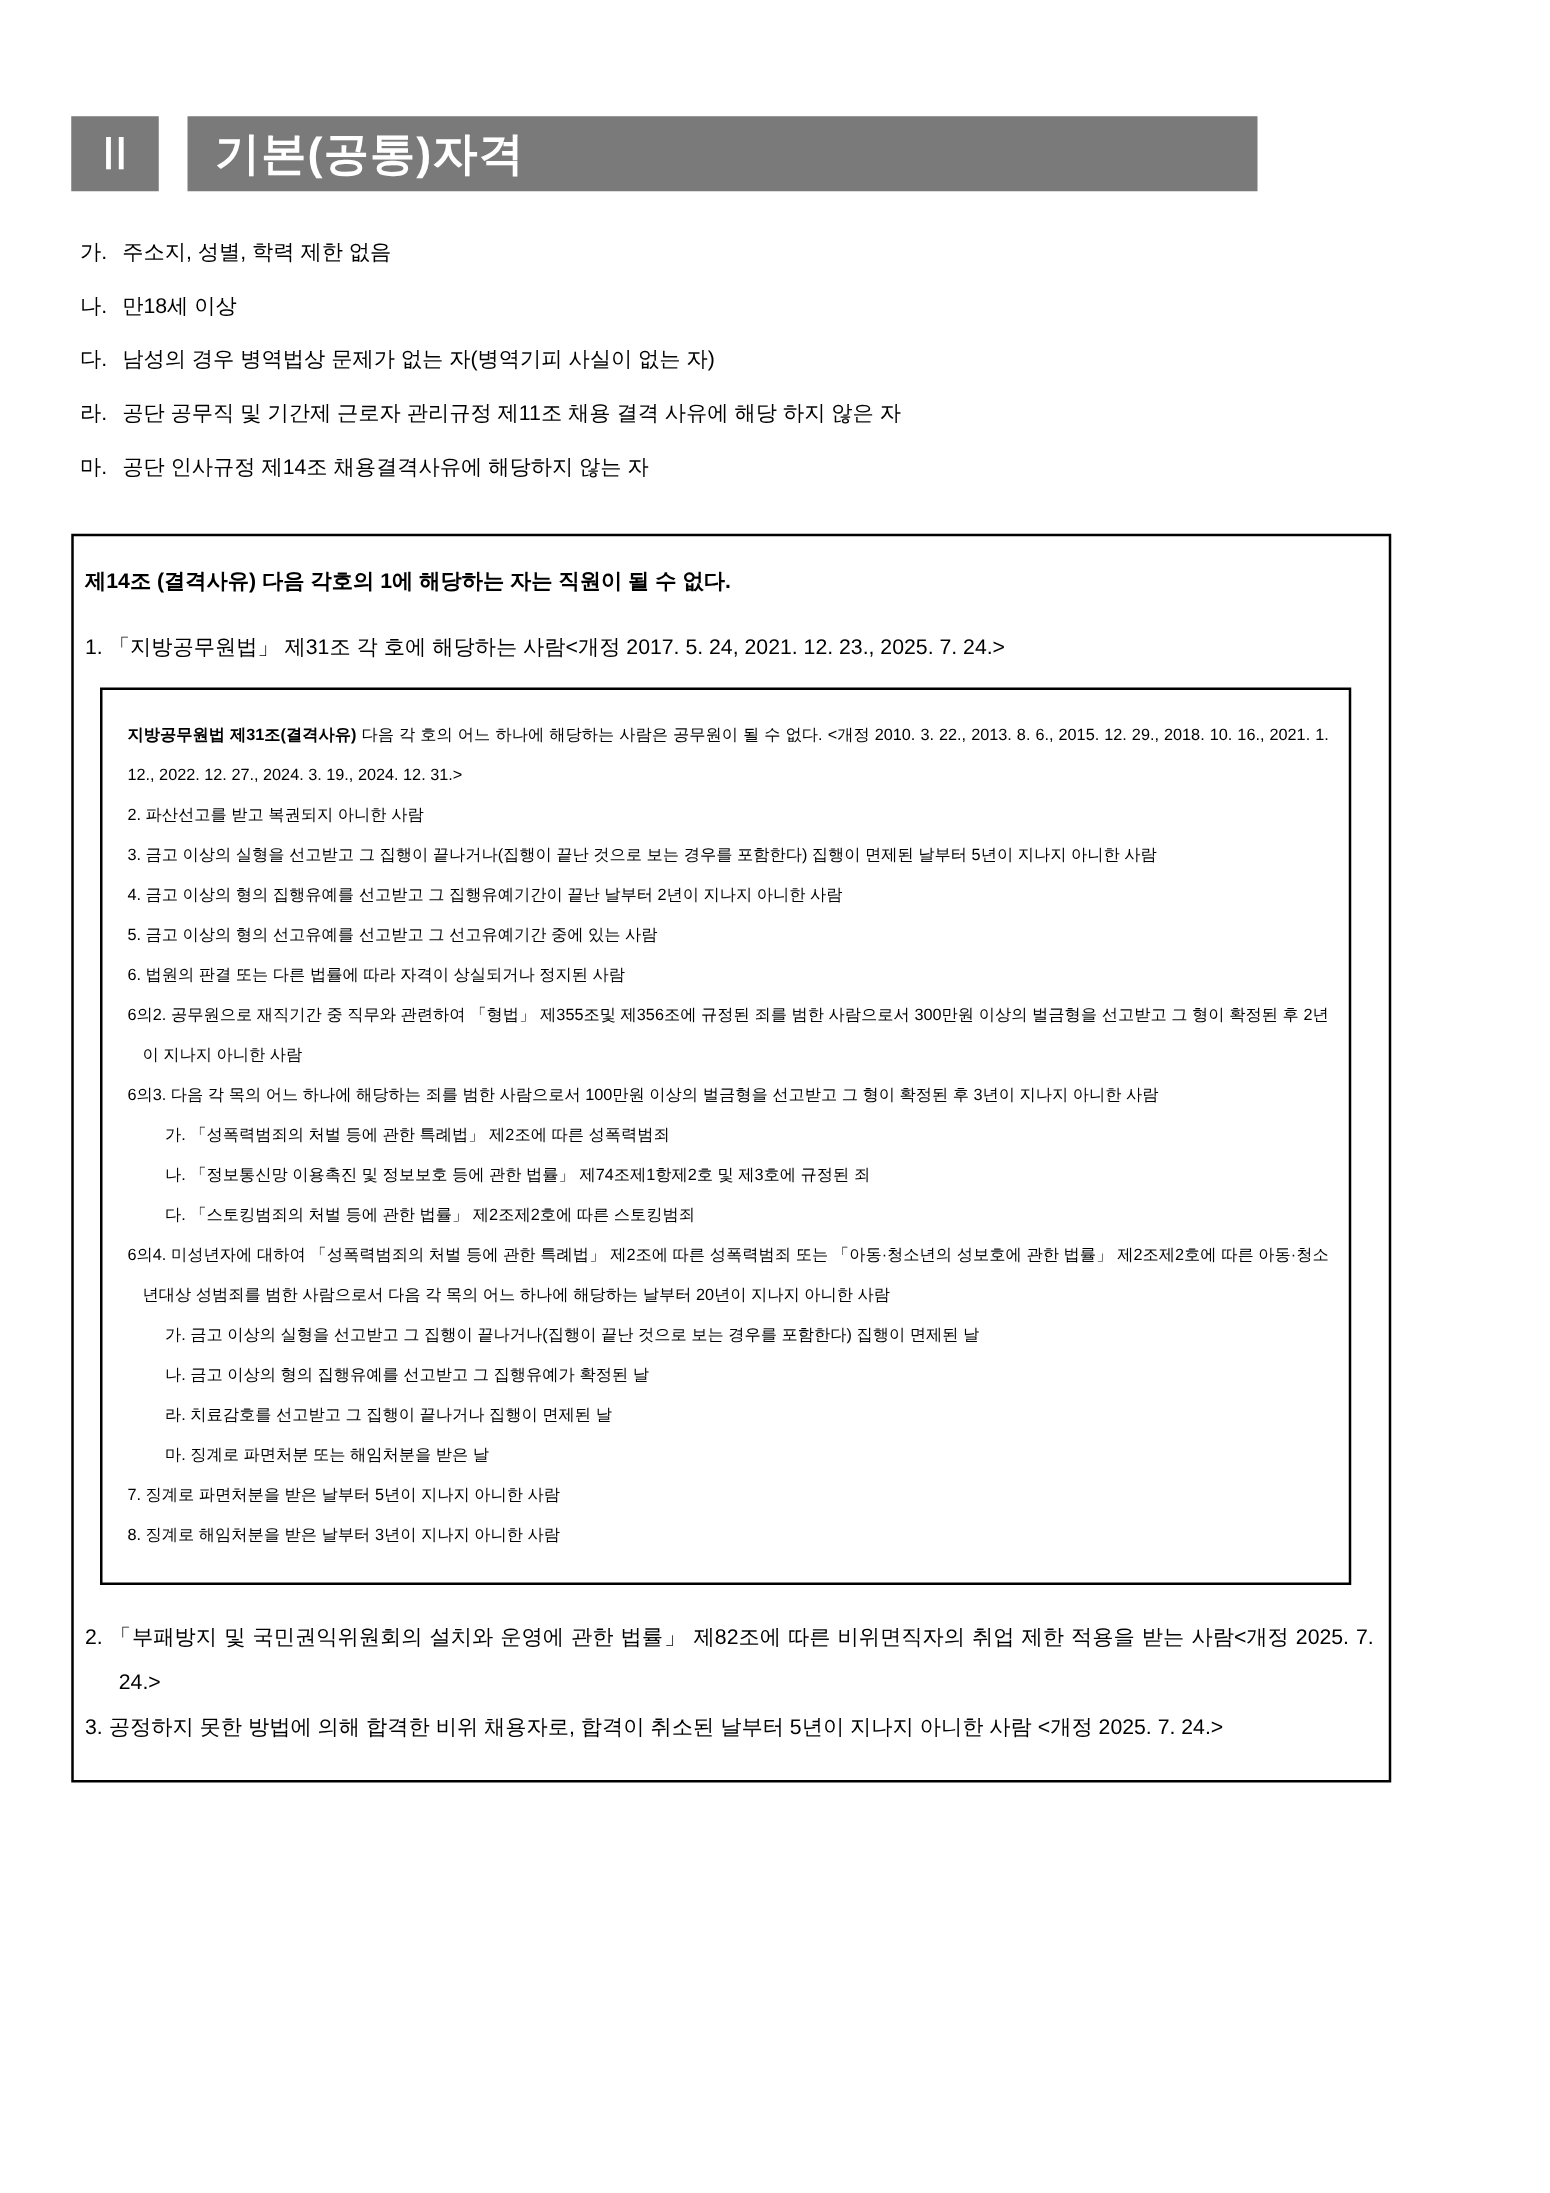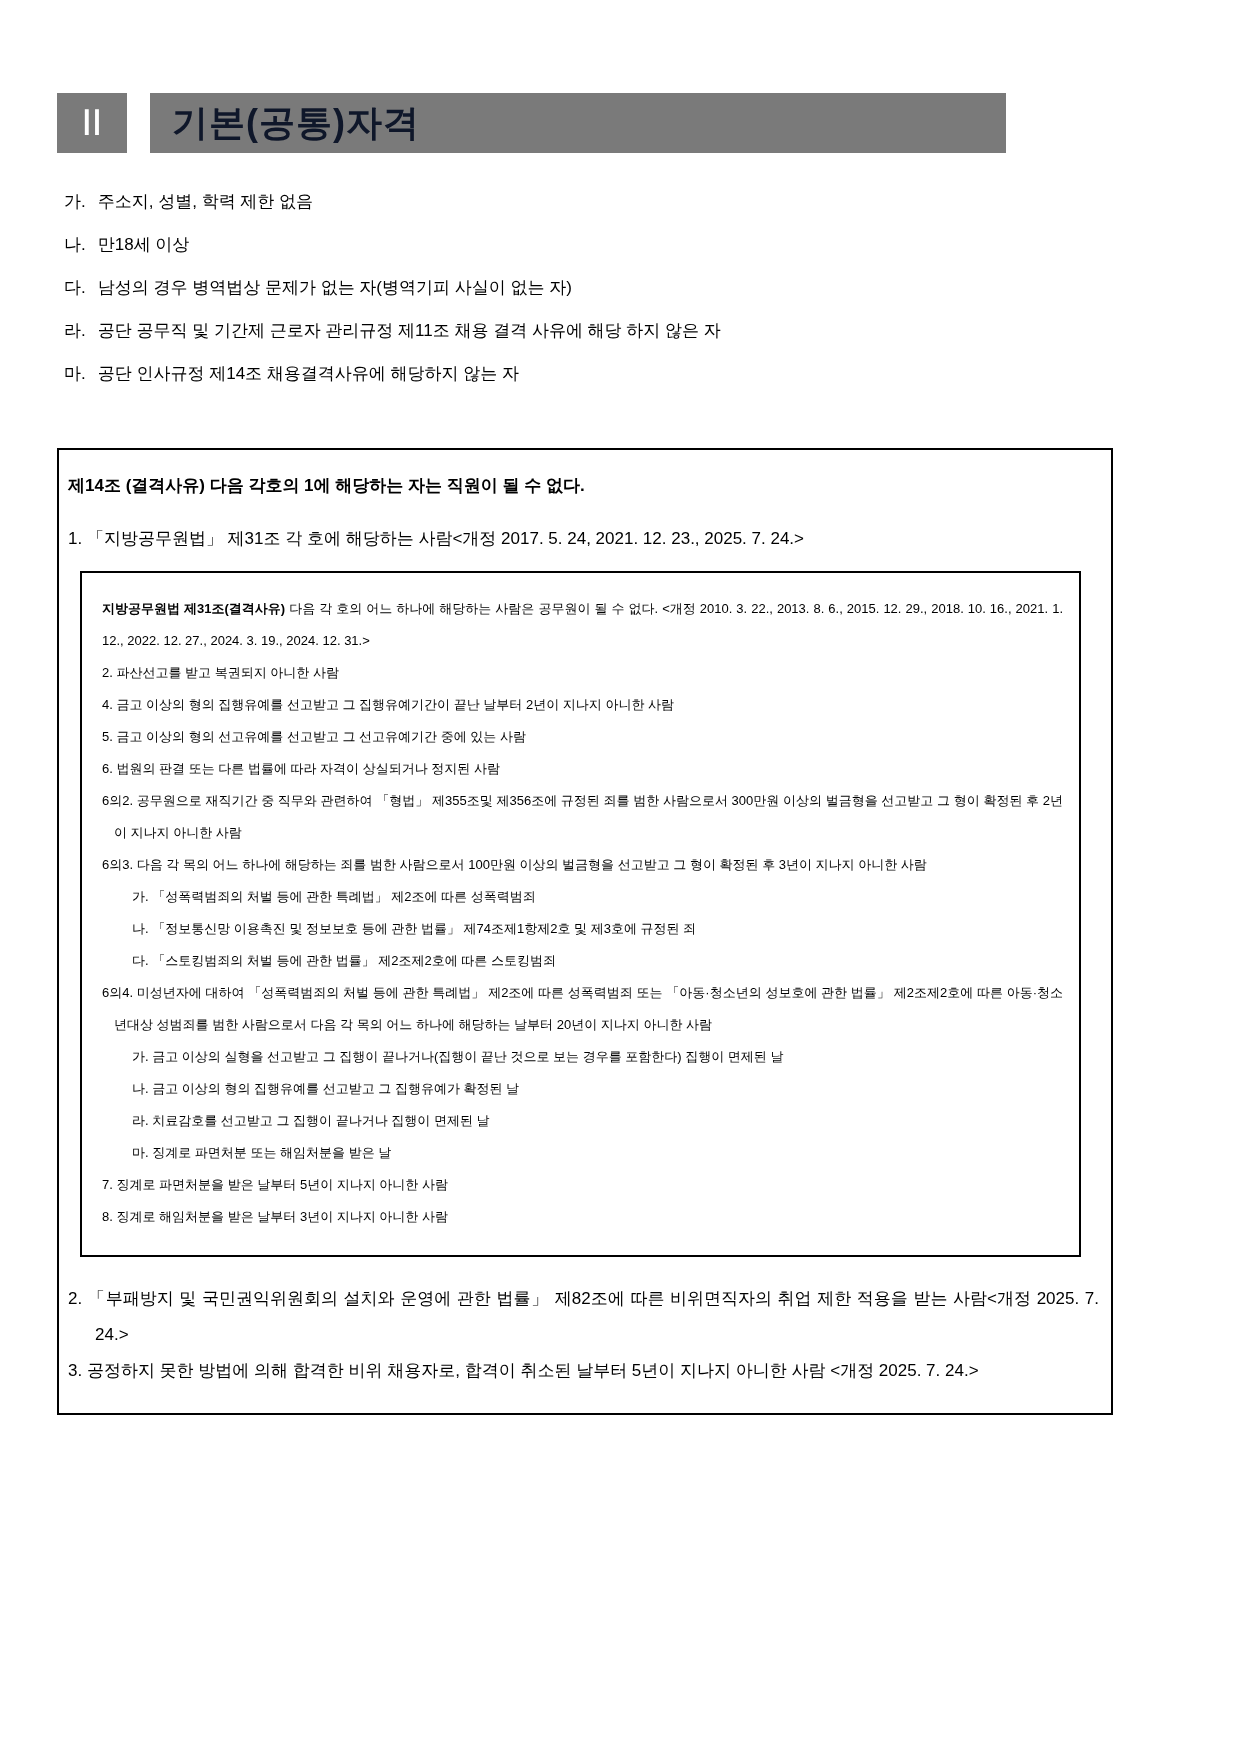--- a/index.html
+++ b/index.html
@@ -26,32 +26,32 @@
   .numeral-box{
     width:70px;height:60px;flex:0 0 auto;
     background:var(--header_bar);
     color:#fff;font-size:34px;font-weight:bold;
     font-family:"Liberation Serif", serif;
     display:flex;align-items:center;justify-content:center;
   }
   .title-bar{
     width:856px;height:60px;box-sizing:border-box;
     background:var(--header_bar);
-    color:#0f172a;font-size:36px;font-weight:bold;letter-spacing:1px;
+    color:#ffffff;font-size:36px;font-weight:bold;letter-spacing:1px;
     display:flex;align-items:center;padding-left:22px;
   }
   
   .req-list{margin:27px 0 0 7px;}
   .req-item{font-size:17px;line-height:43px;white-space:nowrap;}
   .req-label{margin-right:12px;}
   
   .outer-box{
     width:1056px;box-sizing:border-box;
     border:2px solid var(--border);
-    margin-top:53px;
+    margin-top:32px;
     padding:24px 12px 24px 9px;
     font-size:17px;
   }
   .article-heading{margin:0 0 22px 0;font-weight:600;line-height:1.45;}
   .outer-item{
     margin:0;line-height:36px;text-align:justify;
     padding-left:27px;text-indent:-27px;
   }
   .outer-item.first{margin-bottom:12px;}
   .outer-item.after-law{margin-top:20px;}
@@ -111,20 +111,21 @@
     <p class="article-heading">제14조 (결격사유) 다음 각호의 1에 해당하는 자는 직원이 될 수 없다.</p>
 
     <p class="outer-item first">1. 「지방공무원법」 제31조 각 호에 해당하는 사람&lt;개정 2017. 5. 24, 2021. 12. 23., 2025. 7. 24.&gt;</p>
 
     <div class="law-box">
       <p class="law-title"><span class="law-title-name">지방공무원법 제31조(결격사유)</span><span class="law-title-body"> 다음 각 호의 어느 하나에 해당하는 사람은 공무원이 될 수 없다. &lt;개정 2010. 3. 22., 2013. 8. 6., 2015. 12. 29., 2018. 10. 16., 2021. 1. 12., 2022. 12. 27., 2024. 3. 19., 2024. 12. 31.&gt;</span></p>
 
 
         <p class="law-clause ind0">2. 파산선고를 받고 복권되지 아니한 사람</p>
 
+        <p class="law-clause ind0">3. 금고 이상의 실형을 선고받고 그 집행이 끝나거나(집행이 끝난 것으로 보는 경우를 포함한다) 집행이 면제된 날부터 5년이 지나지 아니한 사람</p>
 
         <p class="law-clause ind0">4. 금고 이상의 형의 집행유예를 선고받고 그 집행유예기간이 끝난 날부터 2년이 지나지 아니한 사람</p>
 
         <p class="law-clause ind0">5. 금고 이상의 형의 선고유예를 선고받고 그 선고유예기간 중에 있는 사람</p>
 
         <p class="law-clause ind0">6. 법원의 판결 또는 다른 법률에 따라 자격이 상실되거나 정지된 사람</p>
 
         <p class="law-clause ind0">6의2. 공무원으로 재직기간 중 직무와 관련하여 「형법」 제355조및 제356조에 규정된 죄를 범한 사람으로서 300만원 이상의 벌금형을 선고받고 그 형이 확정된 후 2년이 지나지 아니한 사람</p>
 
         <p class="law-clause ind0">6의3. 다음 각 목의 어느 하나에 해당하는 죄를 범한 사람으로서 100만원 이상의 벌금형을 선고받고 그 형이 확정된 후 3년이 지나지 아니한 사람</p>

